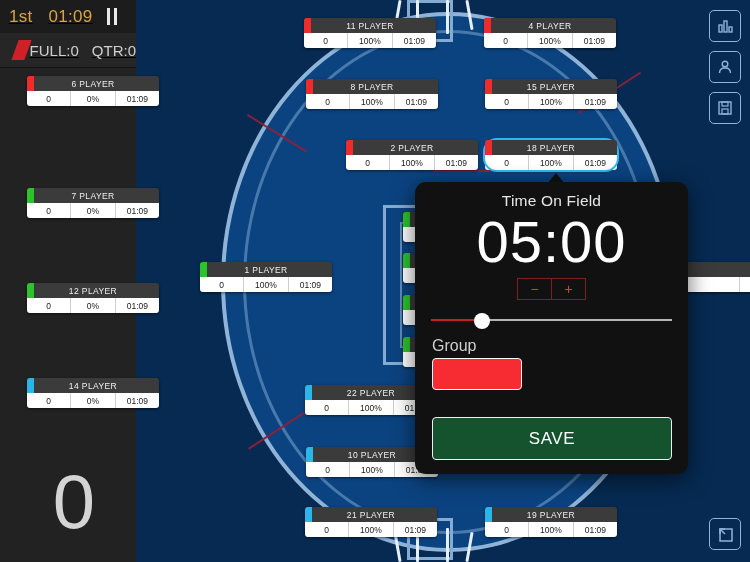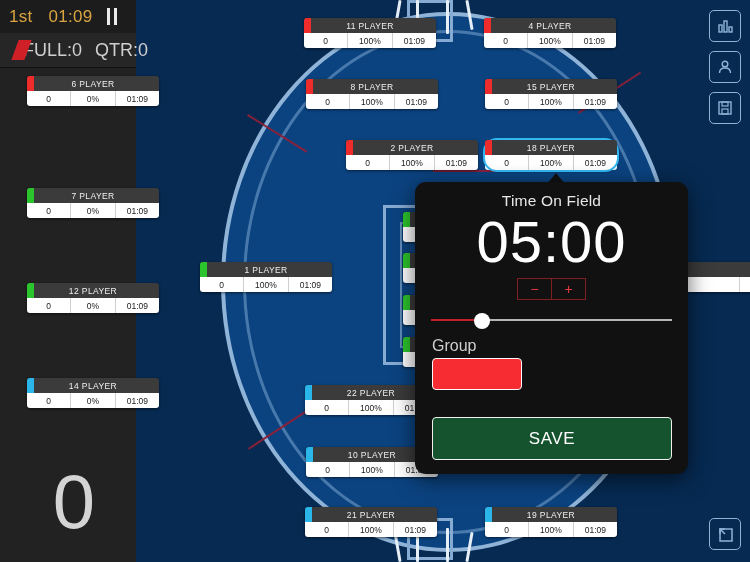--- a/index.html
+++ b/index.html
@@ -1,32 +1,32 @@
 <!DOCTYPE html>
 <html><head>
 <meta charset="utf-8">
 <style>
   html,body{margin:0;padding:0;background:#000;}
   body{width:750px;height:562px;overflow:hidden;font-family:"Liberation Sans",sans-serif;}
   #app{position:relative;width:750px;height:562px;overflow:hidden;background:#062a52;}
 
   
-  .sidebar{position:absolute;left:0;top:0;width:136px;height:562px;background:#222222;z-index:20;}
+  .sidebar{position:absolute;left:0;top:0;width:136px;height:562px;background:#222222;z-index:20;text-decoration:underline;}
   .sb-header{height:33px;display:flex;align-items:center;background:#1c1c1c;}
   .sb-q{color:#d9a441;font-size:17px;margin-left:9px;letter-spacing:.3px;}
   .sb-clock{color:#d9a441;font-size:17px;margin-left:16px;letter-spacing:.3px;}
   .pause-ico{margin-left:14px;display:flex;gap:4px;}
   .pause-ico i{display:block;width:3px;height:17px;background:#e9e9e9;}
 
   .sb-team{height:34px;display:flex;align-items:center;background:#262626;
            border-bottom:1px solid #111;}
   .team-logo{width:26px;height:20px;margin-left:11px;position:relative;}
   .team-logo:before{content:"";position:absolute;left:4px;top:0;width:13px;height:20px;
       background:#cf2027;transform:skewX(-20deg);}
-  .sb-score-lbl{color:#cfcfcf;font-size:18px;margin-left:12px;}
+  .sb-score-lbl{color:#cfcfcf;font-size:15px;margin-left:12px;}
   .sb-score-lbl.two{margin-left:13px;}
 
   .sb-list{position:relative;height:400px;margin-left:19px;}
   .sb-card{position:absolute;left:8px;width:132px;}
 
   
   .pcard{width:132px;border-radius:3px;box-shadow:0 1px 3px rgba(0,0,0,.55);}
   .pcard .ptop{position:relative;height:15px;background:#3b3b3b;border-radius:3px 3px 0 0;
       display:flex;align-items:center;justify-content:center;}
   .pcard .ptop .pname{color:#f0f0f0;font-size:8.5px;letter-spacing:.4px;}

